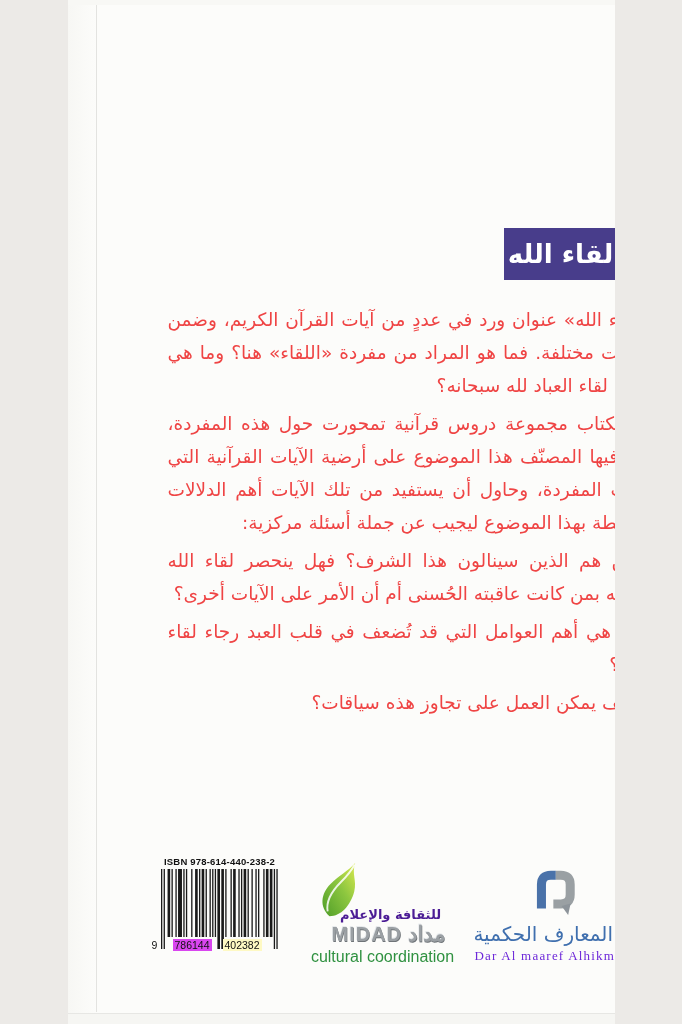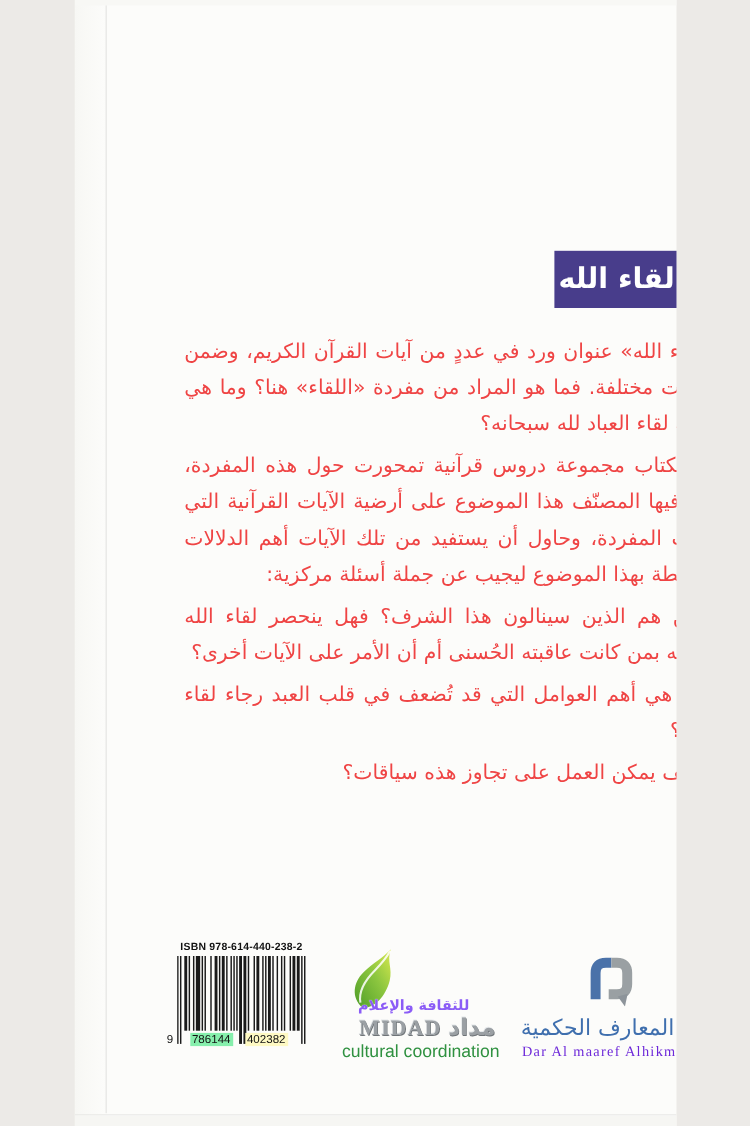--- a/index.html
+++ b/index.html
@@ -47,40 +47,40 @@
     font-family:"Liberation Sans",sans-serif;font-weight:bold;
     font-size:9.5px;color:#111;text-align:center;letter-spacing:0.2px;
     margin-bottom:2px;white-space:nowrap;
   }
   .barcode-wrap{position:relative;width:118px;height:92px;margin:0 auto;}
   .barcode-digits{
     position:absolute;left:0;top:69px;width:118px;height:14px;
     font-family:"Liberation Sans",sans-serif;font-size:10.5px;color:#111;
   }
   .barcode-digits .d0{position:absolute;left:-9px;top:1px;}
-  .barcode-digits .d1{position:absolute;left:12px;top:1px;background:#86efac;padding:0 2px;}
+  .barcode-digits .d1{position:absolute;left:12px;top:1px;background:#d946ef;padding:0 2px;}
   .barcode-digits .d2{position:absolute;left:62px;top:1px;background:#fef9c3;padding:0 2px;}
 
   
   .midad-block{position:absolute;left:240px;top:863px;width:150px;height:100px;}
   .midad-flame{position:absolute;left:10px;top:0;}
   .midad-tagline-ar{
-    position:absolute;left:18px;top:44px;width:110px;
-    direction:rtl;text-align:left;
-    color:#8b5cf6;font-size:13px;font-weight:bold;white-space:nowrap;
+    position:absolute;left:28px;top:44px;width:110px;
+    direction:rtl;text-align:center;
+    color:#4c1d95;font-size:13px;font-weight:bold;white-space:nowrap;
     text-shadow:0 0 1px #ffffff;
   }
   .midad-name-row{
     position:absolute;left:0px;top:59px;width:150px;
     display:flex;justify-content:center;align-items:baseline;gap:6px;
     color:#9ba0a4;font-weight:bold;
     text-shadow:0.6px 0.6px 0 #6f7478,-0.6px -0.6px 0 #e6e9eb;
   }
-  .midad-name-latin{font-family:Liberation Serif, serif;font-size:20px;letter-spacing:1px;margin-left:12px;}
-  .midad-name-ar{font-size:21px;direction:rtl;}
+  .midad-name-latin{font-family:Liberation Sans, sans-serif;font-size:20px;letter-spacing:1px;margin-left:12px;}
+  .midad-name-ar{font-size:21px;direction:rtl;font-family:Liberation Serif, serif;}
   .midad-tagline-en{
     position:absolute;left:0;top:85px;width:150px;text-align:center;
     font-family:"Liberation Sans",sans-serif;
     color:#2f9140;font-size:16px;font-weight:normal;white-space:nowrap;
   }
 
   
   .publisher-block{position:absolute;left:398px;top:869px;width:178px;text-align:center;}
   .publisher-name-ar{
     direction:rtl;color:#3f6fae;font-size:20px;font-weight:normal;

